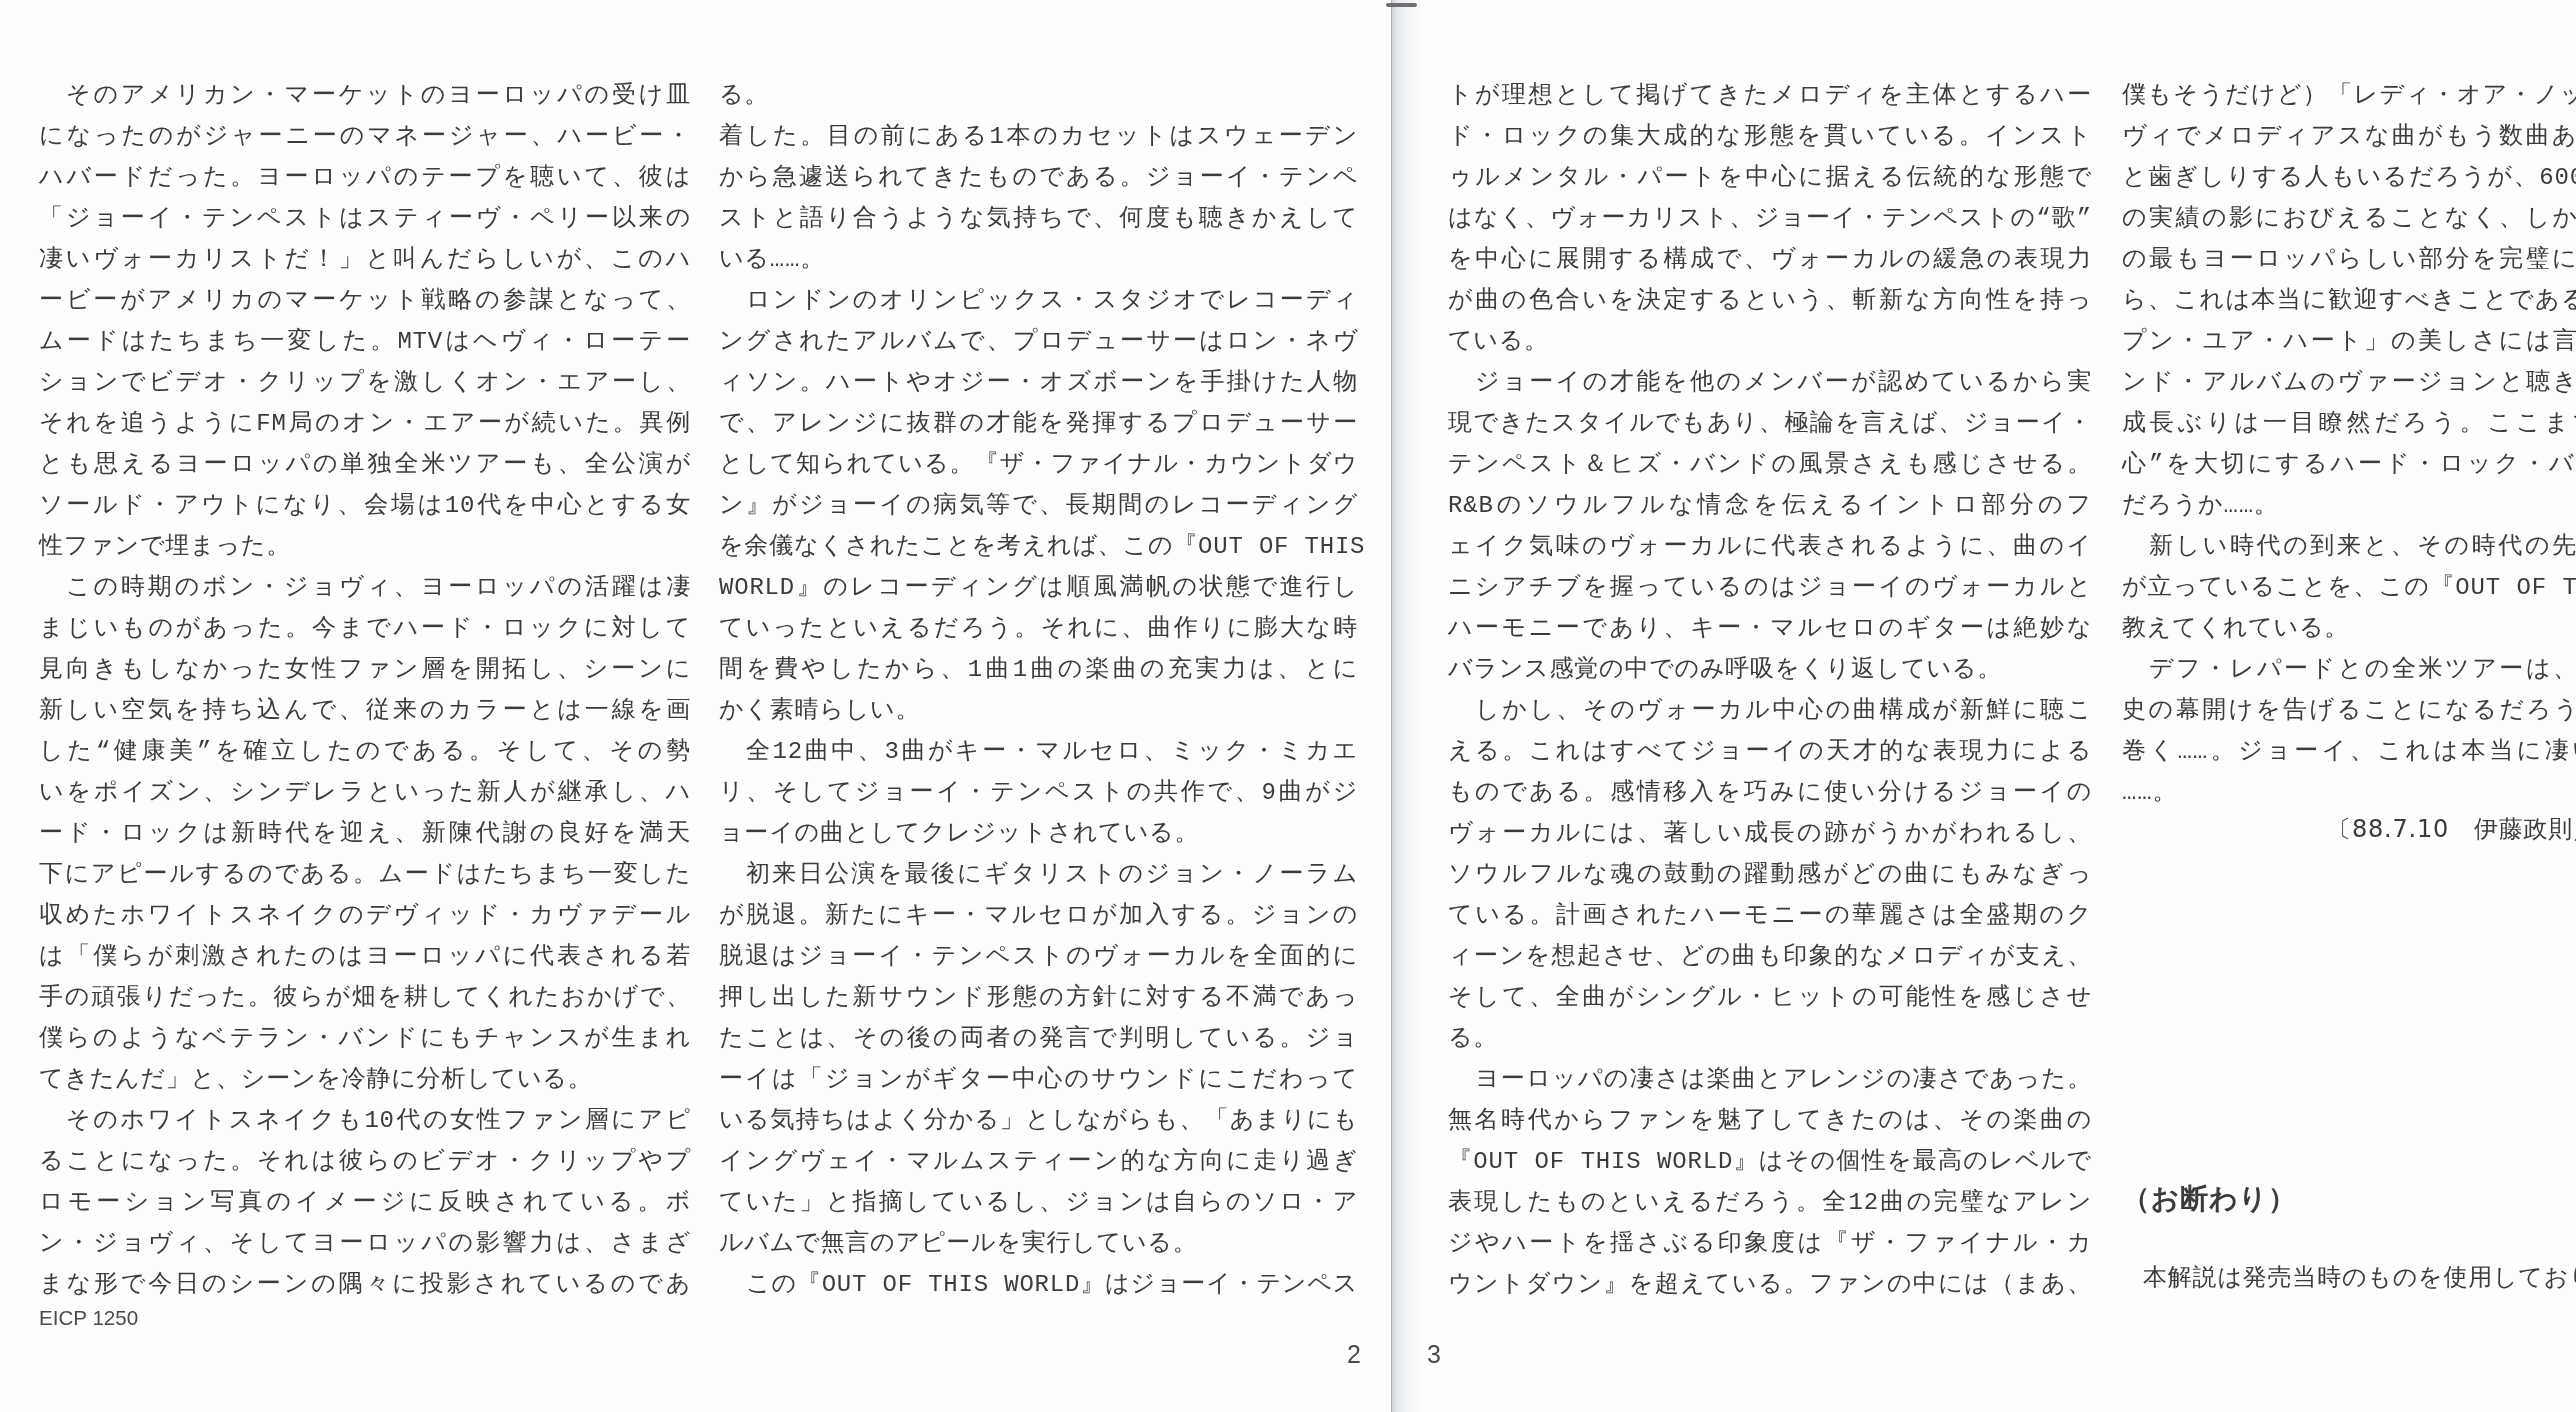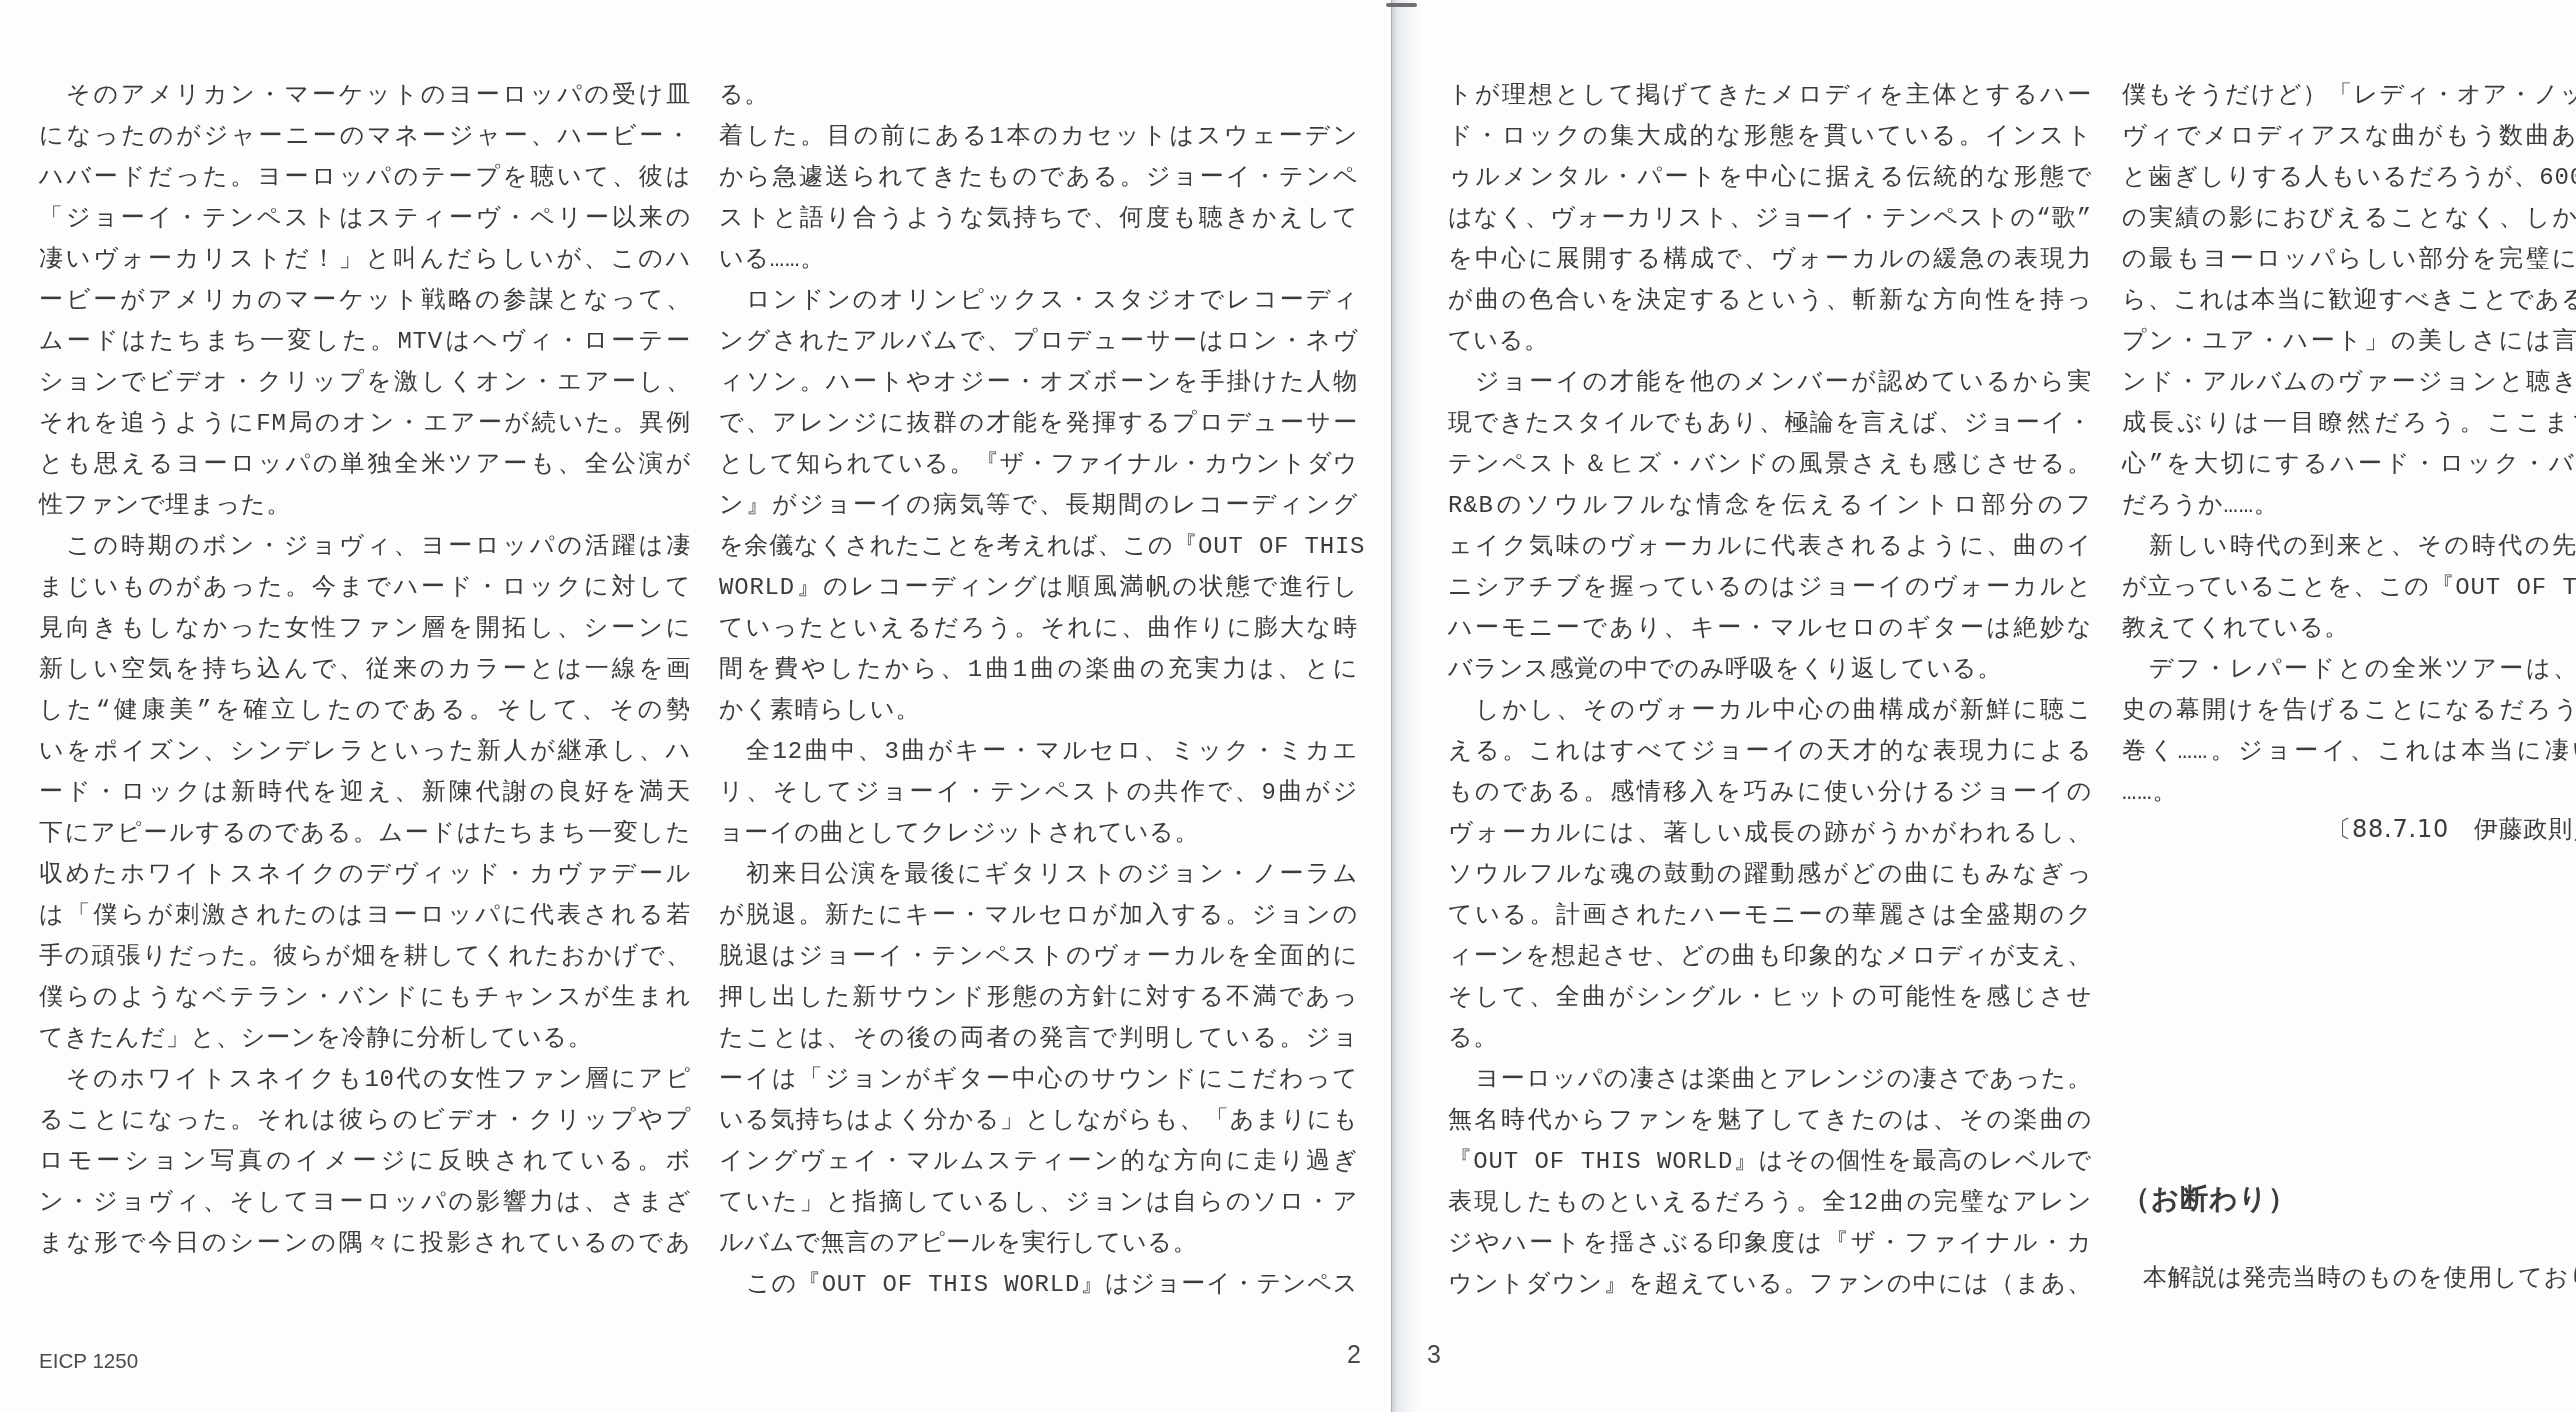--- a/index.html
+++ b/index.html
@@ -45,21 +45,21 @@
   }
   .note-head {
     position: absolute; left: 2122px; top: 1178px;
     font-size: 28px; line-height: 41px; letter-spacing: 0.8px; font-weight: bold;
   }
   .note-body {
     position: absolute; left: 2143px; top: 1257px;
     font-size: 24px; line-height: 41px; letter-spacing: 0.8px;
   }
   .catalog {
-    position: absolute; left: 39px; top: 1349px;
+    position: absolute; left: 39px; top: 1306px;
     font-family: "Liberation Sans", sans-serif; font-size: 20.6px; color: #4a4a4a;
   }
   .page-num {
     position: absolute; top: 1340px;
     font-family: "Liberation Sans", sans-serif; font-size: 25px; color: #4a4a4a;
   }
   .pn-left { left: 1347px; }
   .pn-right { left: 1427px; }
 </style>
 </head>
@@ -75,20 +75,21 @@
       <div class="line indent">そのアメリカン・マーケットのヨーロッパの受け皿</div>
       <div class="line">になったのがジャーニーのマネージャー、ハービー・</div>
       <div class="line">ハバードだった。ヨーロッパのテープを聴いて、彼は</div>
       <div class="line">「ジョーイ・テンペストはスティーヴ・ペリー以来の</div>
       <div class="line">凄いヴォーカリストだ！」と叫んだらしいが、このハ</div>
       <div class="line">ービーがアメリカのマーケット戦略の参謀となって、</div>
       <div class="line">ムードはたちまち一変した。MTVはヘヴィ・ローテー</div>
       <div class="line">ションでビデオ・クリップを激しくオン・エアーし、</div>
       <div class="line">それを追うようにFM局のオン・エアーが続いた。異例</div>
       <div class="line">とも思えるヨーロッパの単独全米ツアーも、全公演が</div>
+      <div class="line">ソールド・アウトになり、会場は10代を中心とする女</div>
       <div class="line last">性ファンで埋まった。</div>
       <div class="line indent">この時期のボン・ジョヴィ、ヨーロッパの活躍は凄</div>
       <div class="line">まじいものがあった。今までハード・ロックに対して</div>
       <div class="line">見向きもしなかった女性ファン層を開拓し、シーンに</div>
       <div class="line">新しい空気を持ち込んで、従来のカラーとは一線を画</div>
       <div class="line">した“健康美”を確立したのである。そして、その勢</div>
       <div class="line">いをポイズン、シンデレラといった新人が継承し、ハ</div>
       <div class="line">ード・ロックは新時代を迎え、新陳代謝の良好を満天</div>
       <div class="line">下にアピールするのである。ムードはたちまち一変した</div>
       <div class="line">収めたホワイトスネイクのデヴィッド・カヴァデール</div>

